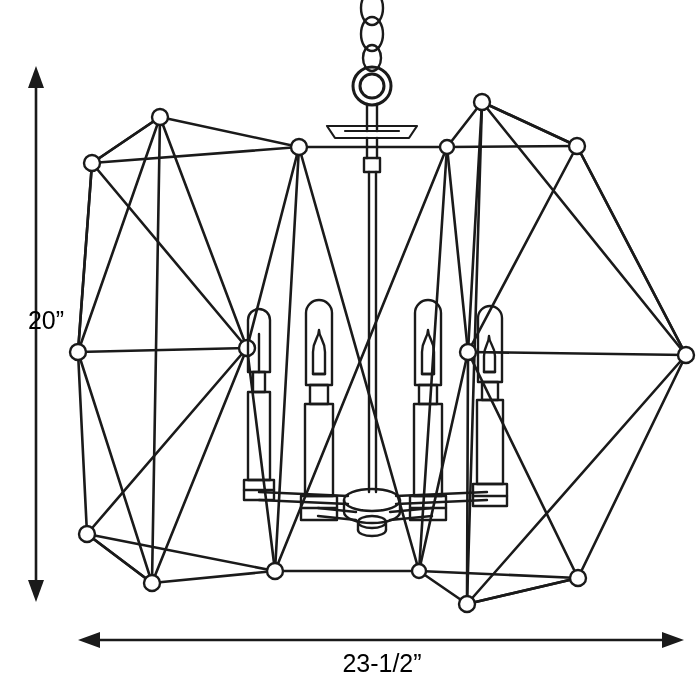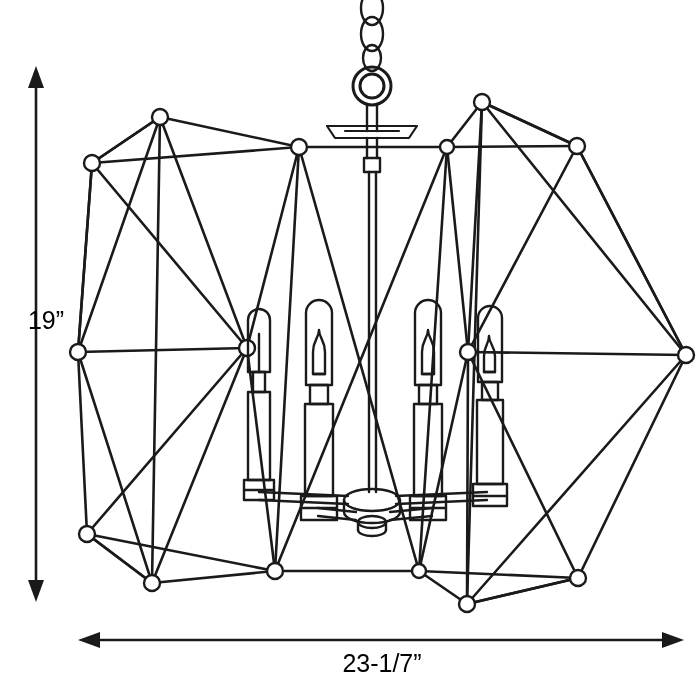--- a/index.html
+++ b/index.html
@@ -235,17 +235,17 @@
         <line x1="484" y1="372" x2="495" y2="372"></line>
         <path d="M 482 382 L 498 382 L 498 400 L 482 400 Z"></path>
         <path d="M 477 400 L 503 400 L 503 484 L 477 484 Z"></path>
         <path d="M 473 484 L 507 484 L 507 506 L 473 506 Z"></path>
         <line x1="473" y1="496" x2="507" y2="496"></line>
       </g>
 
     </g>
   </svg>
 
-  <div class="dim-label" id="height-label">19”</div>
-
-  <div class="dim-label" id="width-label">23-1/7”</div>
+  <div class="dim-label" id="height-label">20”</div>
+
+  <div class="dim-label" id="width-label">23-1/2”</div>
 
 </div>
 
 </body></html>

